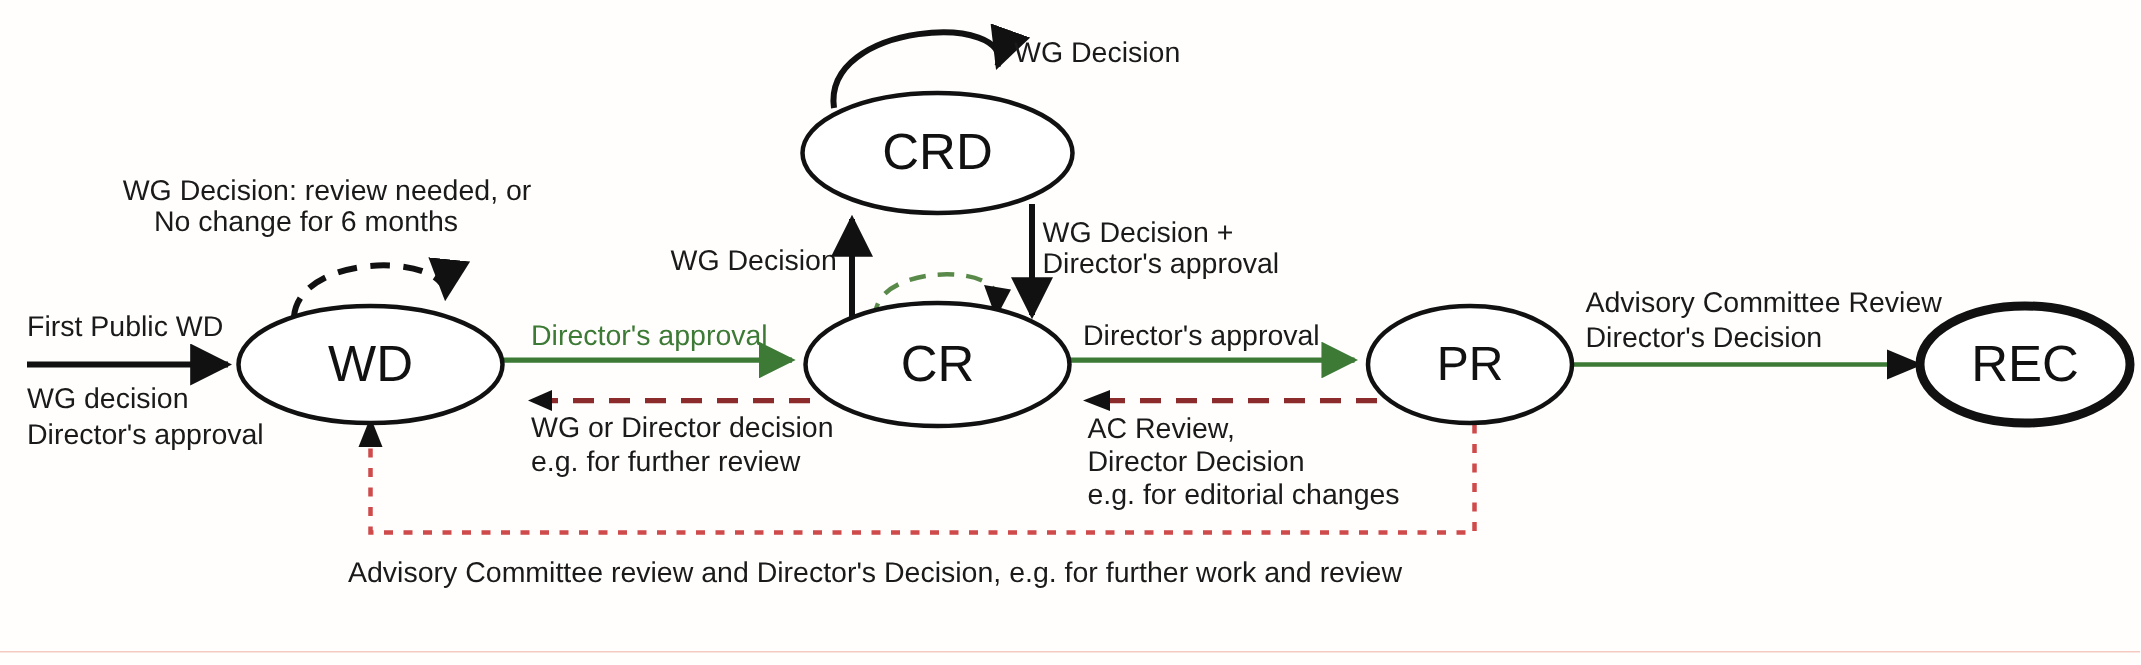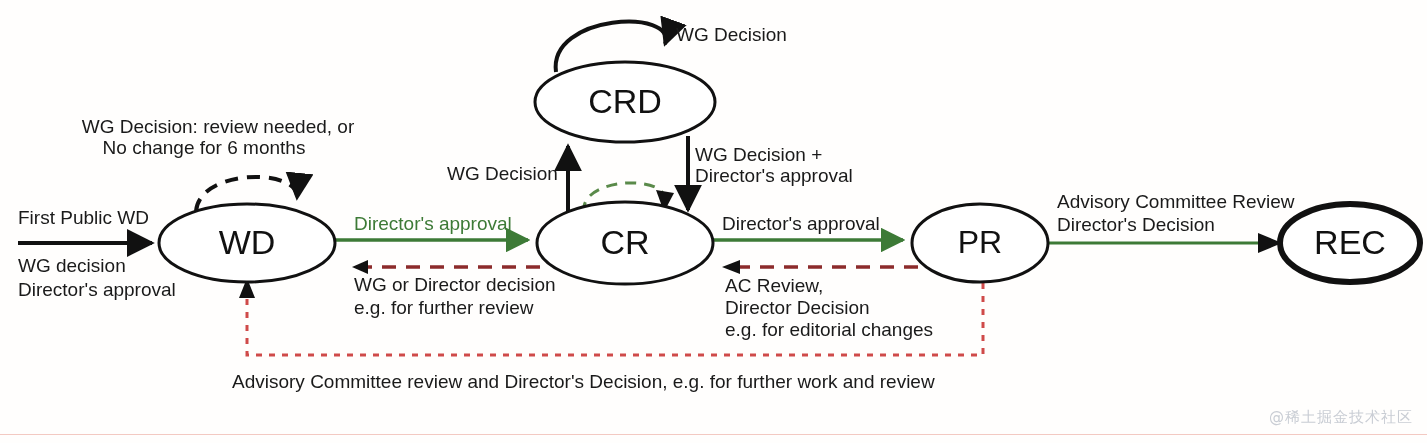--- a/index.html
+++ b/index.html
@@ -177,15 +177,14 @@
     <text class="edge-label" x="725" y="336">e.g. for editorial changes</text>
 
     <text class="edge-label" x="1057" y="208">Advisory Committee Review</text>
     <text class="edge-label" x="1057" y="231">Director's Decision</text>
 
     <text class="edge-label" x="232" y="388">Advisory Committee review and Director's Decision, e.g. for further work and review</text>
   </svg>
 
   <div class="bottom-rule"></div>
 
-  <div class="watermark">@稀土掘金技术社区</div>
 
 </div>
 
 </body></html>

